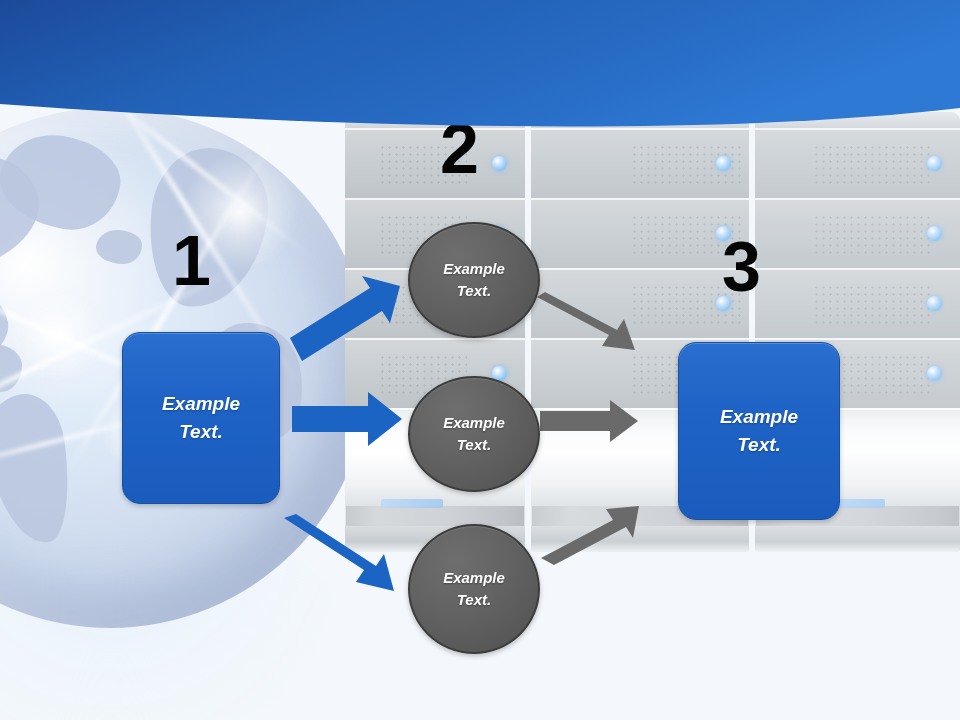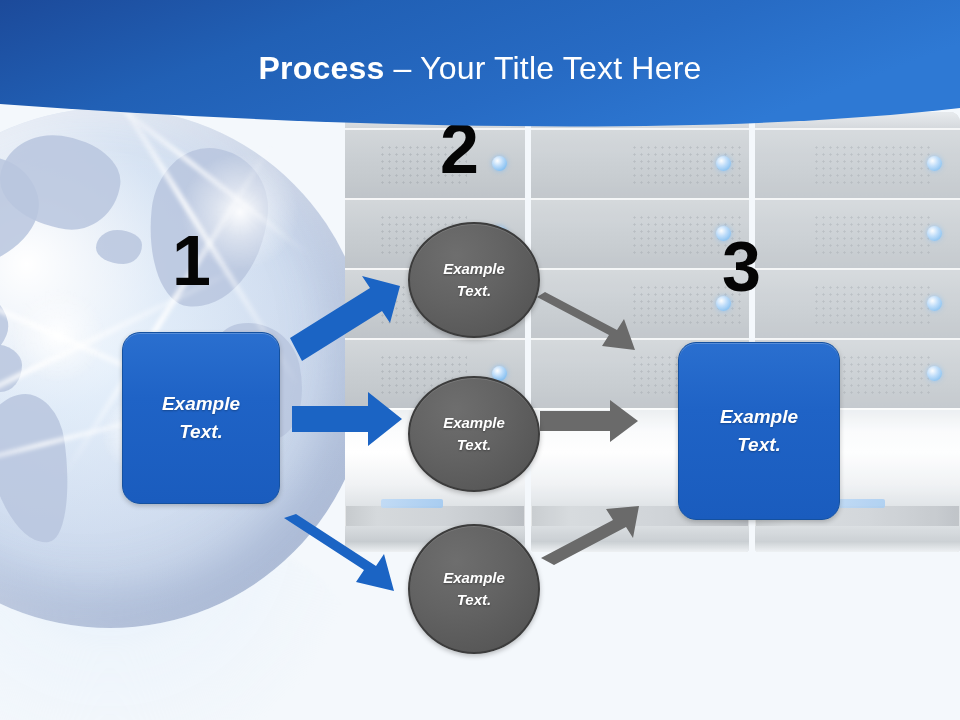--- a/index.html
+++ b/index.html
@@ -286,18 +286,15 @@
       <defs>
         <linearGradient id="hdr" x1="0" y1="0" x2="1" y2="0.35">
           <stop offset="0" stop-color="#1c4a9a"></stop>
           <stop offset="0.35" stop-color="#2160b5"></stop>
           <stop offset="0.7" stop-color="#276bc4"></stop>
           <stop offset="1" stop-color="#2e79d4"></stop>
         </linearGradient>
       </defs>
       <path d="M 0,0 L 960,0 L 960,108 C 720,136 360,130 0,104 Z" fill="url(#hdr)"></path>
     </svg>
-    <div class="title">
-      <span class="b">Process</span><span class="n"> – </span><span class="n">Your Title Text Here</span>
-    </div>
   </div>
 
 </div>
 
 </body></html>

